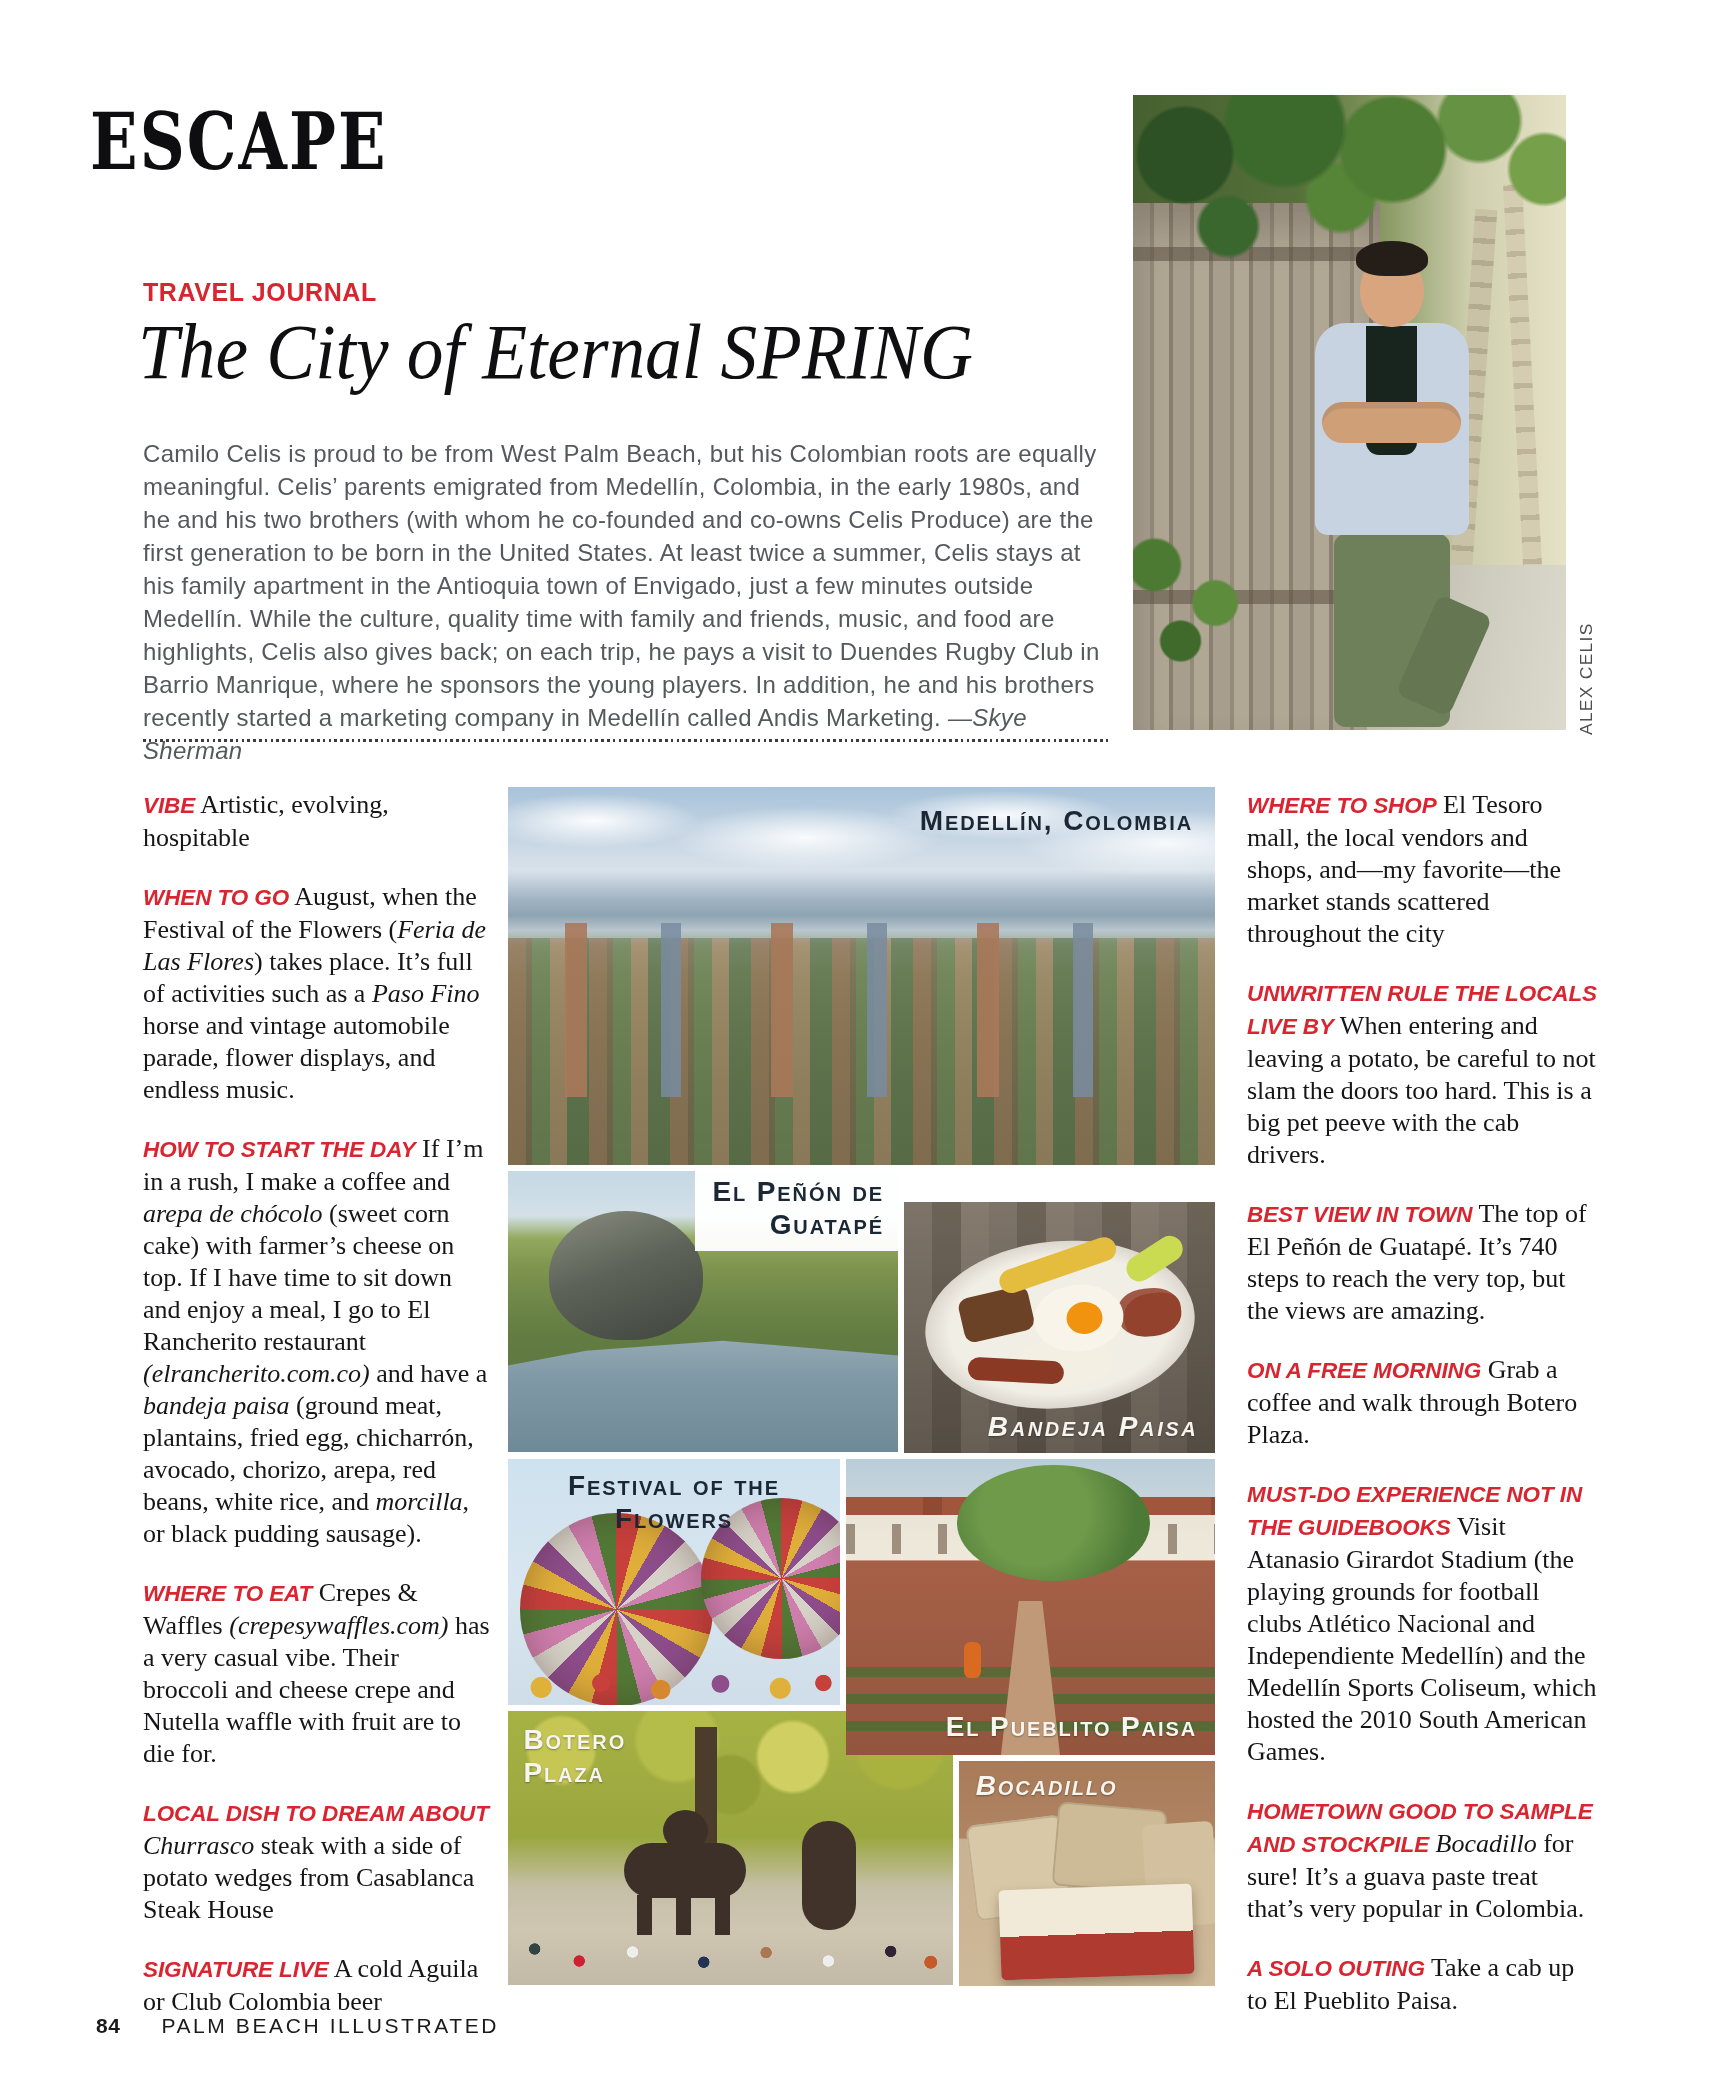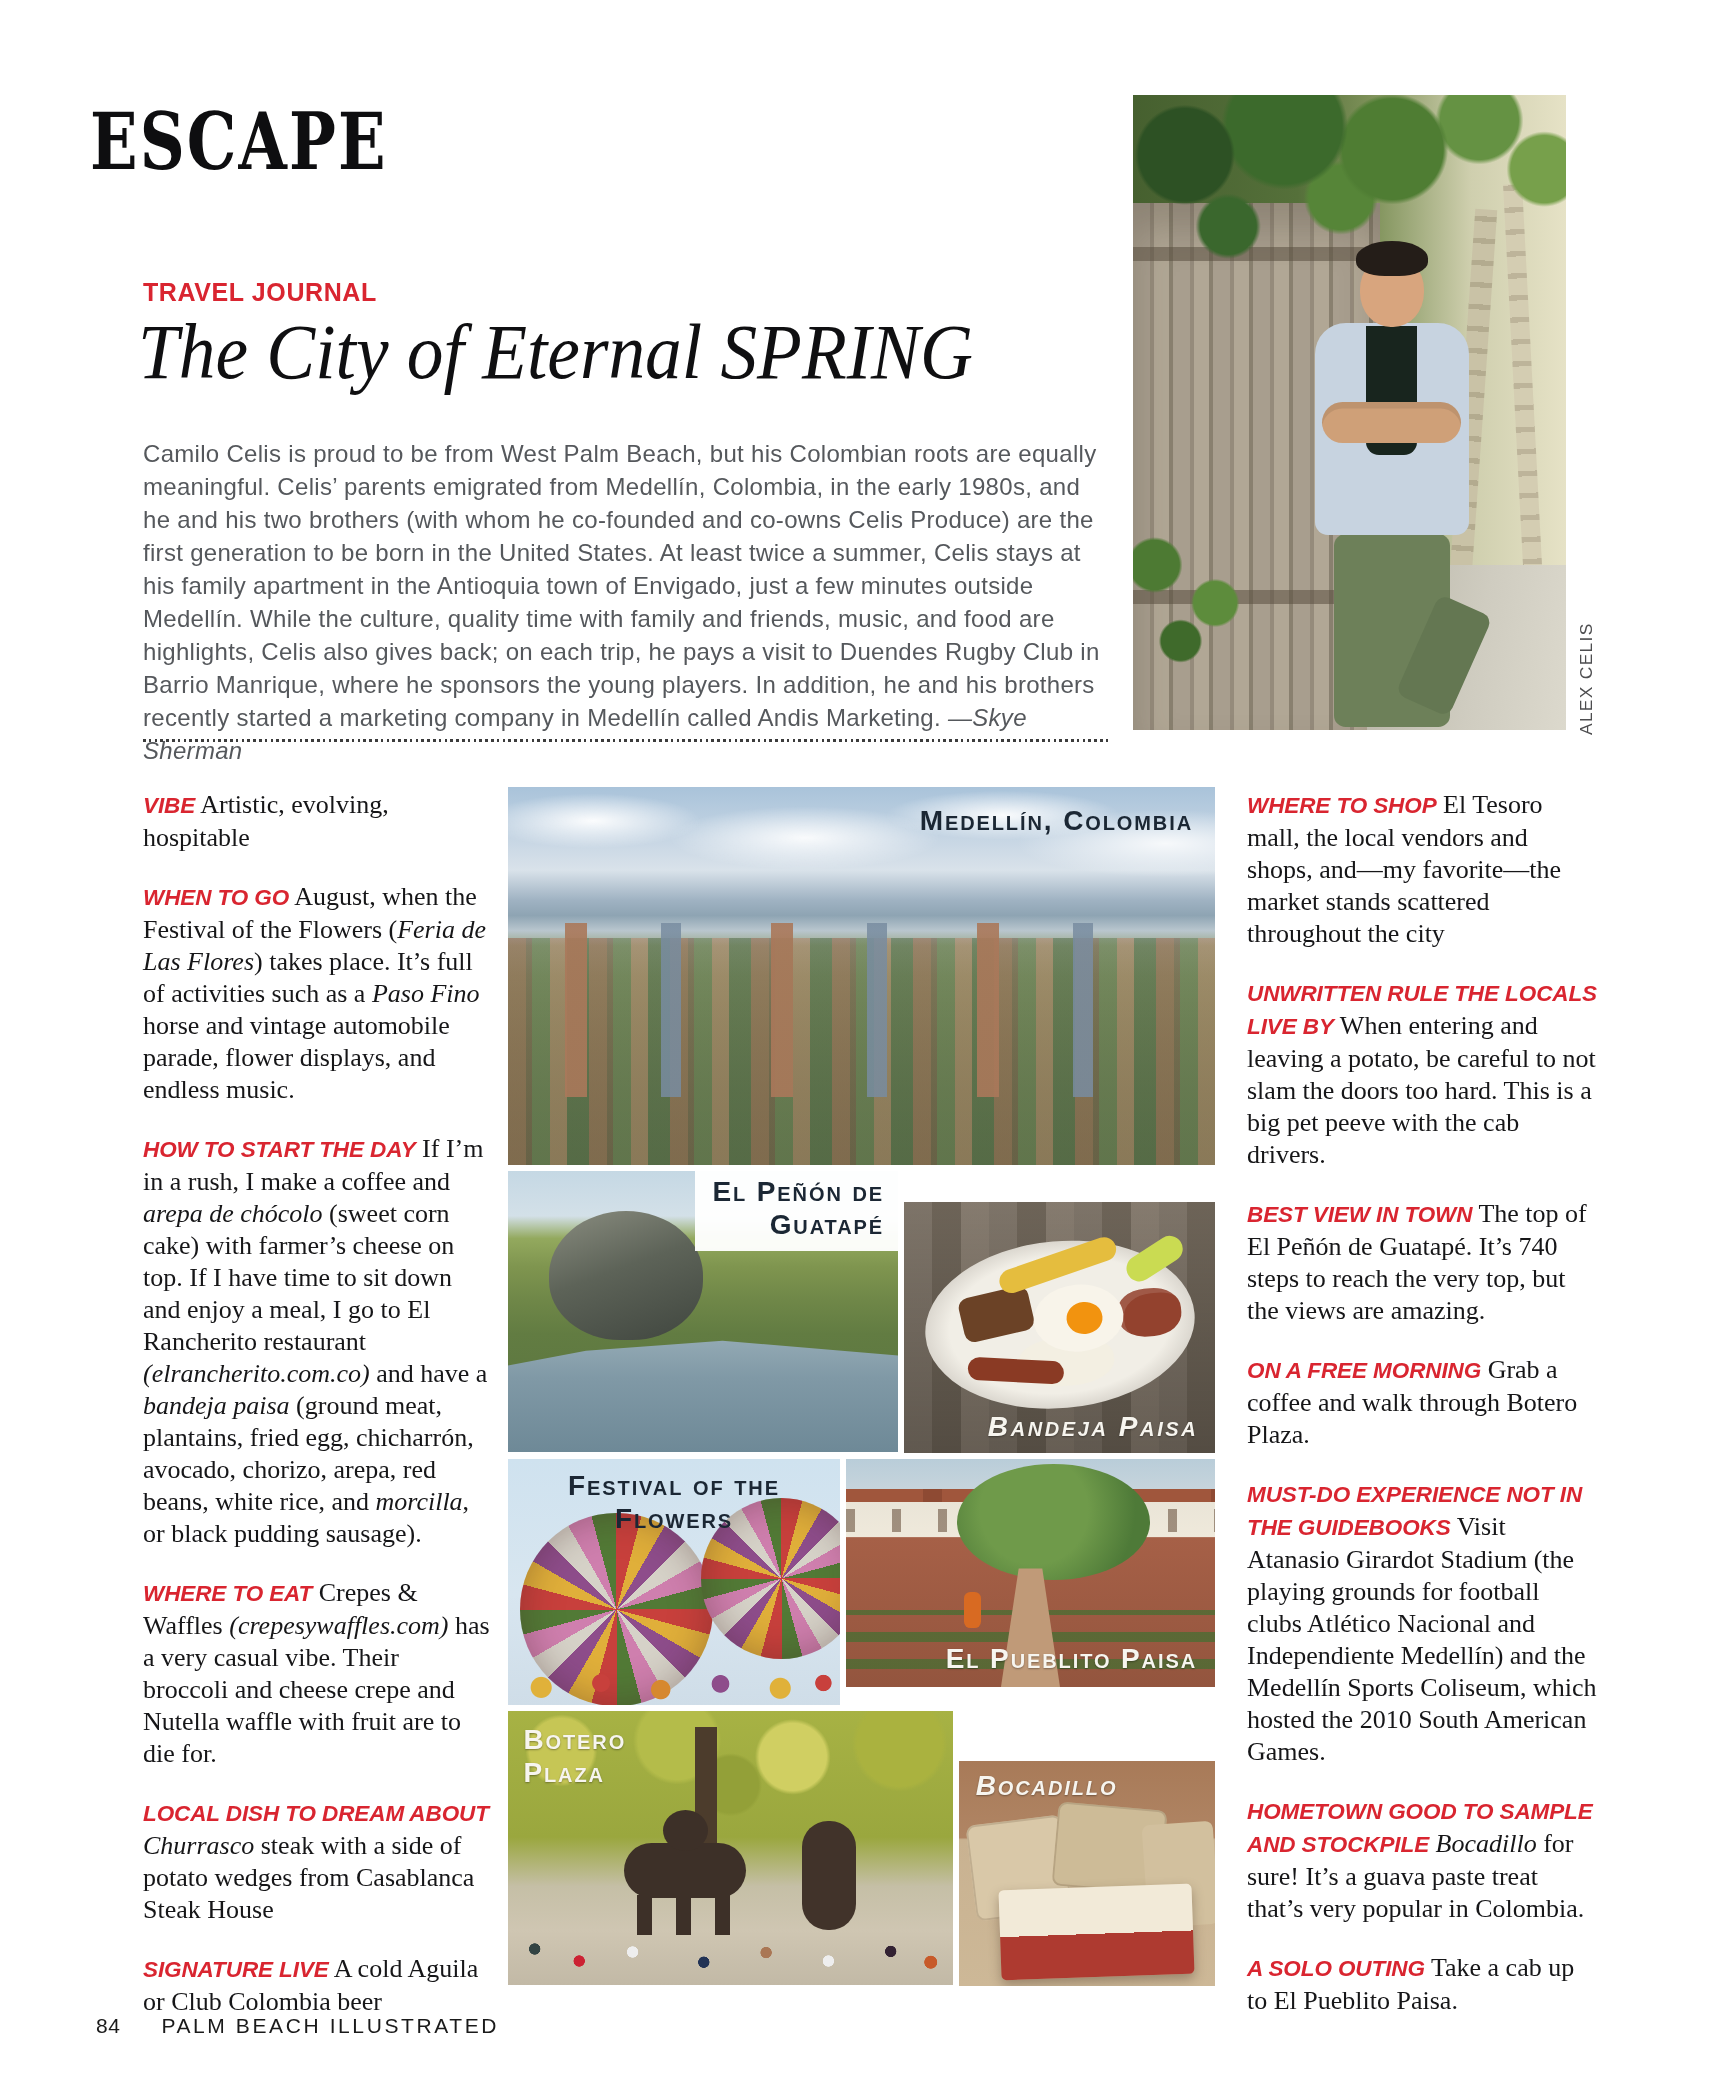--- a/index.html
+++ b/index.html
@@ -27,21 +27,21 @@
   .col-left{left:143px;width:347px;}
   .col-right{left:1247px;width:351px;}
   .sec{margin:0 0 27px 0;}
   .shead{font-family:"Liberation Sans", sans-serif;font-weight:bold;font-size:22.5px;
          letter-spacing:-0.1px;color:#d92530;font-style:italic;}
   .it{font-style:italic;}
 
   
   .footer{position:absolute;left:96px;top:2014px;font-family:"Liberation Sans", sans-serif;
           font-size:21px;color:#1a1a1a;white-space:nowrap;}
-  .footer .num{font-weight:normal;margin-right:35px;letter-spacing:0.6px;}
+  .footer .num{font-weight:bold;margin-right:35px;letter-spacing:0.6px;}
   .footer .mag{letter-spacing:2.6px;}
 
   
   .portrait{position:absolute;left:1133px;top:95px;width:433px;height:635px;overflow:hidden;
             background:linear-gradient(90deg,#46602f 0%,#55703a 38%,#7e9159 55%,#cfcfae 78%,#e6e2c6 100%);}
   .pt-foliage{position:absolute;left:0;top:-26px;width:100%;height:45%;
      background:
        radial-gradient(circle 77px at 12% 30%,#2d5124 0 60%,transparent 65%),
        radial-gradient(circle 96px at 35% 20%,#3c6a2c 0 60%,transparent 66%),
        radial-gradient(circle 84px at 60% 28%,#4f7d33 0 60%,transparent 66%),
@@ -134,21 +134,21 @@
   .fl-fringe{position:absolute;left:0;bottom:0;width:100%;height:18%;
      background:radial-gradient(circle 16.7px at 10% 60%,#e0b13a 0 60%,transparent 66%),
                 radial-gradient(circle 14px at 28% 50%,#c8403c 0 60%,transparent 66%),
                 radial-gradient(circle 15.4px at 46% 65%,#d6882f 0 60%,transparent 66%),
                 radial-gradient(circle 14px at 64% 52%,#8e4d8b 0 60%,transparent 66%),
                 radial-gradient(circle 16.7px at 82% 62%,#e0b13a 0 60%,transparent 66%),
                 radial-gradient(circle 13px at 95% 50%,#c8403c 0 60%,transparent 66%);}
   .flowers-cap{left:0;right:0;top:10.3px;text-align:center;}
 
   
-  .ph-pueblito{left:338px;top:672px;width:369px;height:228px;
+  .ph-pueblito{left:338px;top:672px;width:369px;height:296px;
      background:linear-gradient(180deg,#b9cdd9 0%,#c6d4dc 13%,#e8e3d6 13.5%,#efe9db 34%,#a66047 34.5%,#9c5a42 70%,#93553e 100%);}
   .pv-roofs{position:absolute;left:0;top:13%;width:100%;height:6%;
      background:repeating-linear-gradient(90deg,#a0563c 0 77px,#8e4a33 77px 96px);}
   .pv-windows{position:absolute;left:0;top:22%;width:100%;height:10%;
      background:repeating-linear-gradient(90deg,rgba(95,70,50,.55) 0 9px,transparent 9px 46px);}
   .pv-tree{position:absolute;left:30%;top:2%;width:193px;height:116px;border-radius:50%;
      background:radial-gradient(circle at 40% 40%,#6f9a4a 0 40%,#4e7a38 75%);}
   .pv-hedges{position:absolute;left:0;bottom:8%;width:100%;height:26%;
      background:repeating-linear-gradient(0deg,rgba(70,110,50,.75) 0 10.3px,transparent 10.3px 27px);}
   .pv-path{position:absolute;left:42%;bottom:0;width:16%;height:52%;background:#c09a78;

